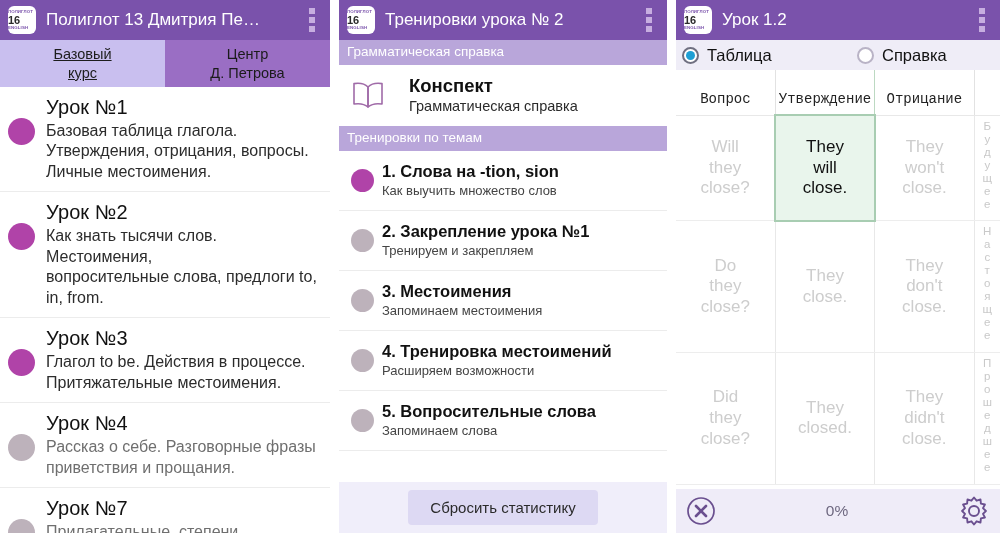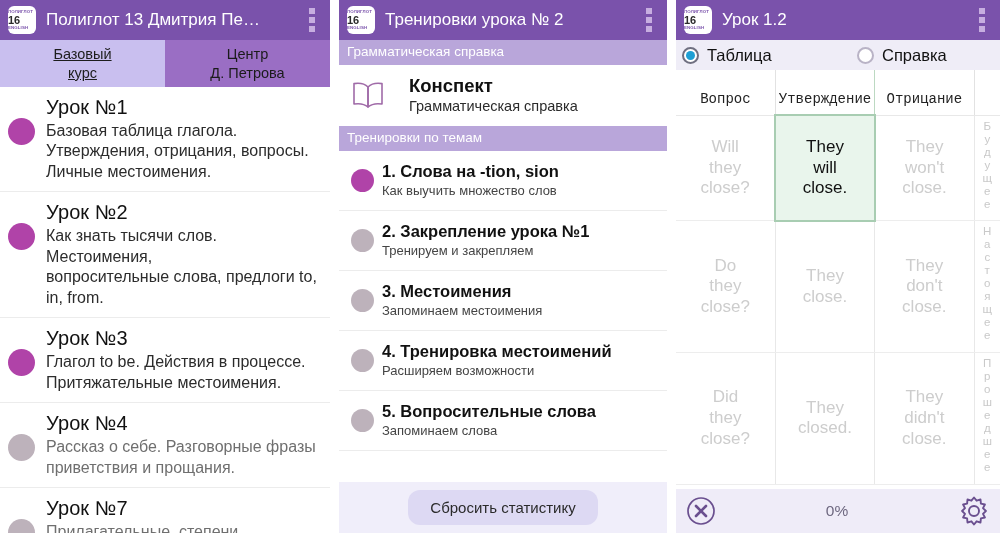--- a/index.html
+++ b/index.html
@@ -72,21 +72,21 @@
              border-bottom: 1px solid #ececec; }
   .tr-dot { width: 23px; height: 23px; border-radius: 50%; flex: 0 0 23px; }
   .tr-dot.active { background: #b043a8; }
   .tr-dot.inactive { background: #bdb2bb; }
   .tr-t { font-size: 16.5px; font-weight: bold; color: #111; }
   .tr-s { font-size: 13px; color: #444; margin-top: 2px; }
 
   .reset-bar { background: #f0eefa; padding: 8px 0; display: flex; justify-content: center;
                position: absolute; left: 0; right: 0; bottom: 0; }
   .reset-btn { background: #ddd9f3; color: #2b2b2b; font-size: 15px; border: none;
-               padding: 9px 22px; border-radius: 12px; cursor: pointer; font-family: inherit; }
+               padding: 9px 22px; border-radius: 4px; cursor: pointer; font-family: inherit; }
 
   
   .radio-row { display: flex; background: #efedf7; height: 30px; align-items: center; padding: 0 6px; }
   .radio-opt { display: flex; align-items: center; gap: 8px; font-size: 16.5px; color: #111; }
   .radio-opt:first-child { width: 175px; }
   .rbox { width: 17px; height: 17px; border-radius: 50%; border: 2px solid #b9b3c6;
           background: #fff; display: flex; align-items: center; justify-content: center; flex: 0 0 17px; }
   .rbox.on { border-color: #6f6f80; }
   .rbox.on::after { content: ""; width: 9px; height: 9px; border-radius: 50%; background: #1e9fd4; display: block; }
 

